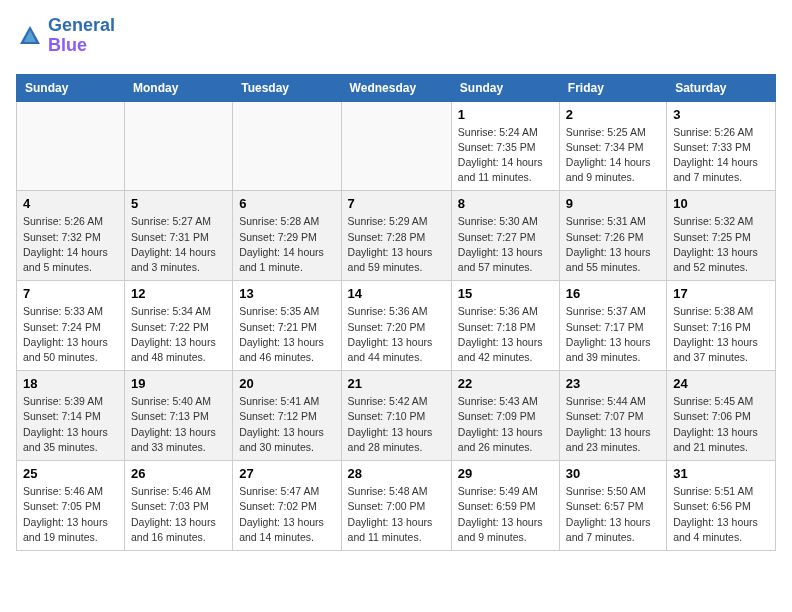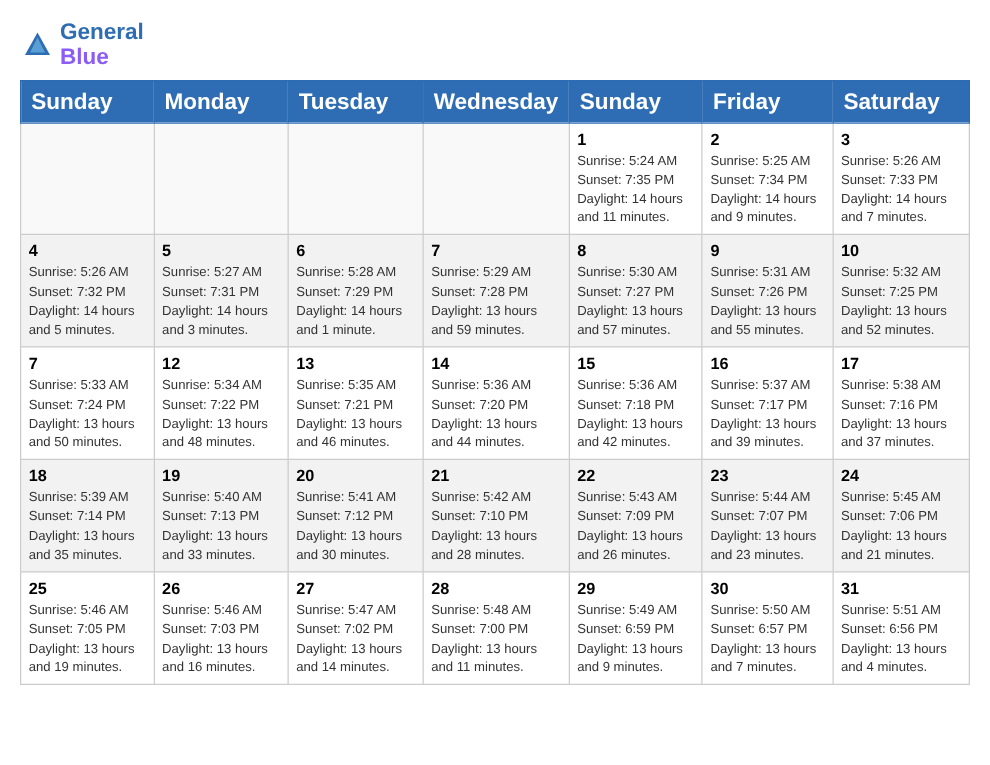--- a/index.html
+++ b/index.html
@@ -7,21 +7,21 @@
       font-family: Arial, sans-serif;
       background: #fff;
       width: 792px;
       min-height: 612px;
       padding: 16px;
     }
     .header {
       display: flex;
       justify-content: space-between;
       align-items: flex-start;
-      margin-bottom: 8px;
+      margin-bottom: 18px;
     }
     .logo {
       display: flex;
       align-items: center;
       gap: 4px;
     }
     .logo-text {
       font-size: 18px;
       font-weight: bold;
       color: #1a1a1a;
@@ -44,21 +44,21 @@
     }
     table {
       width: 100%;
       border-collapse: collapse;
     }
     th {
       background: #2e6db4;
       color: #fff;
       text-align: left;
       padding: 6px 8px;
-      font-size: 18px;
+      font-size: 12px;
       font-weight: bold;
       border: 1px solid #2e6db4;
     }
     td {
       border: 1px solid #ccc;
       vertical-align: top;
       padding: 5px 6px;
       width: 113px;
       height: 88px;
       font-size: 11px;

